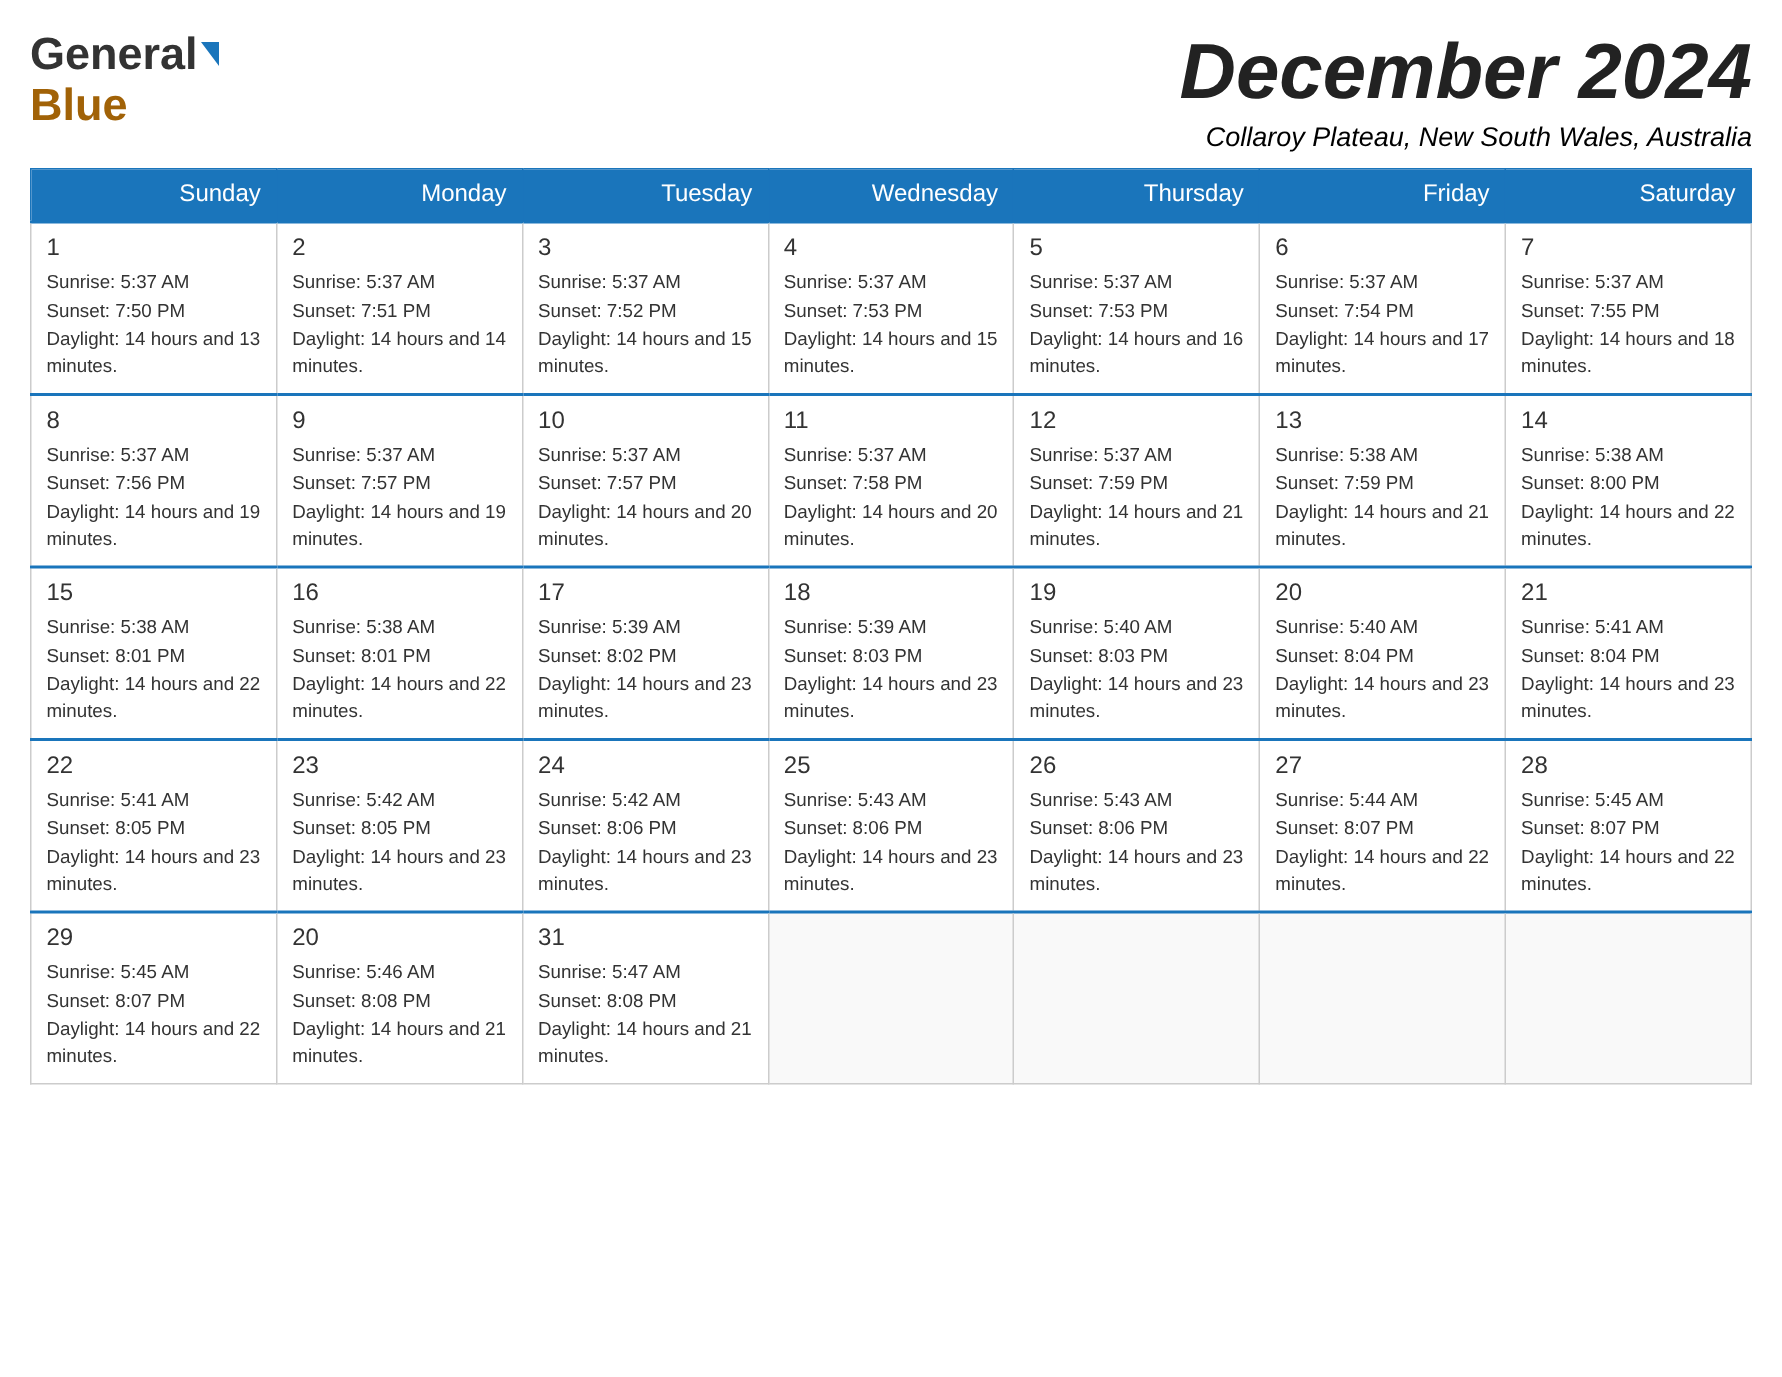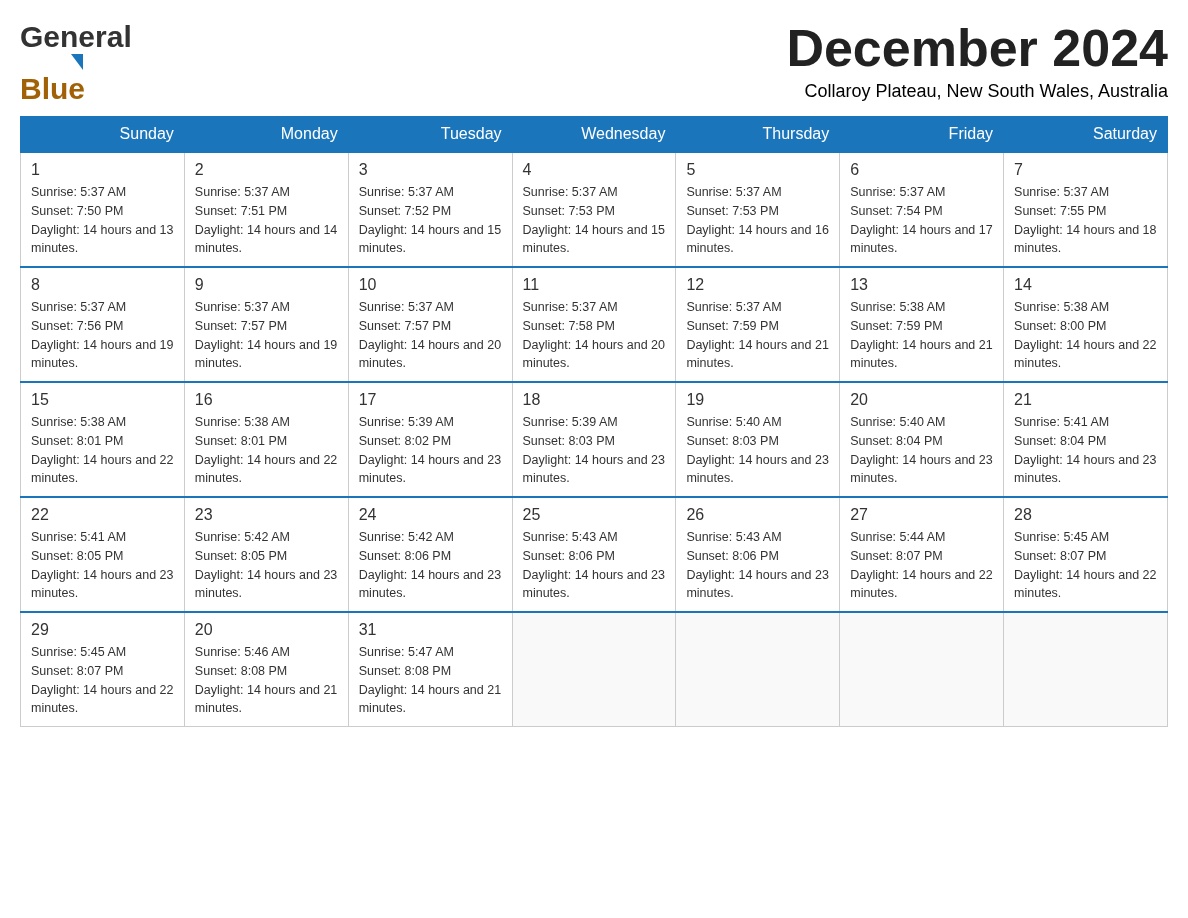--- a/index.html
+++ b/index.html
@@ -11,20 +11,21 @@
       min-height: 918px;
     }
     .header-area {
       display: flex;
       justify-content: space-between;
       align-items: flex-start;
       margin-bottom: 10px;
     }
     .title-area {
       text-align: right;
+      font-style: italic;
     }
     .month-title {
       font-size: 52px;
       font-weight: bold;
       color: #222;
       line-height: 1.1;
     }
     .location-title {
       font-size: 18px;
       color: #000000;
@@ -89,21 +90,20 @@
       font-weight: bold;
       color: #a16207;
     }
     .logo-wrapper {
       display: flex;
       flex-direction: column;
     }
     .logo-line1 {
       display: flex;
       align-items: center;
-      flex-direction: column;
     }
     .logo-line2 {
       display: flex;
       align-items: center;
     }
   </style>
 </head>
 <body>
 
 <div class="header-area">

